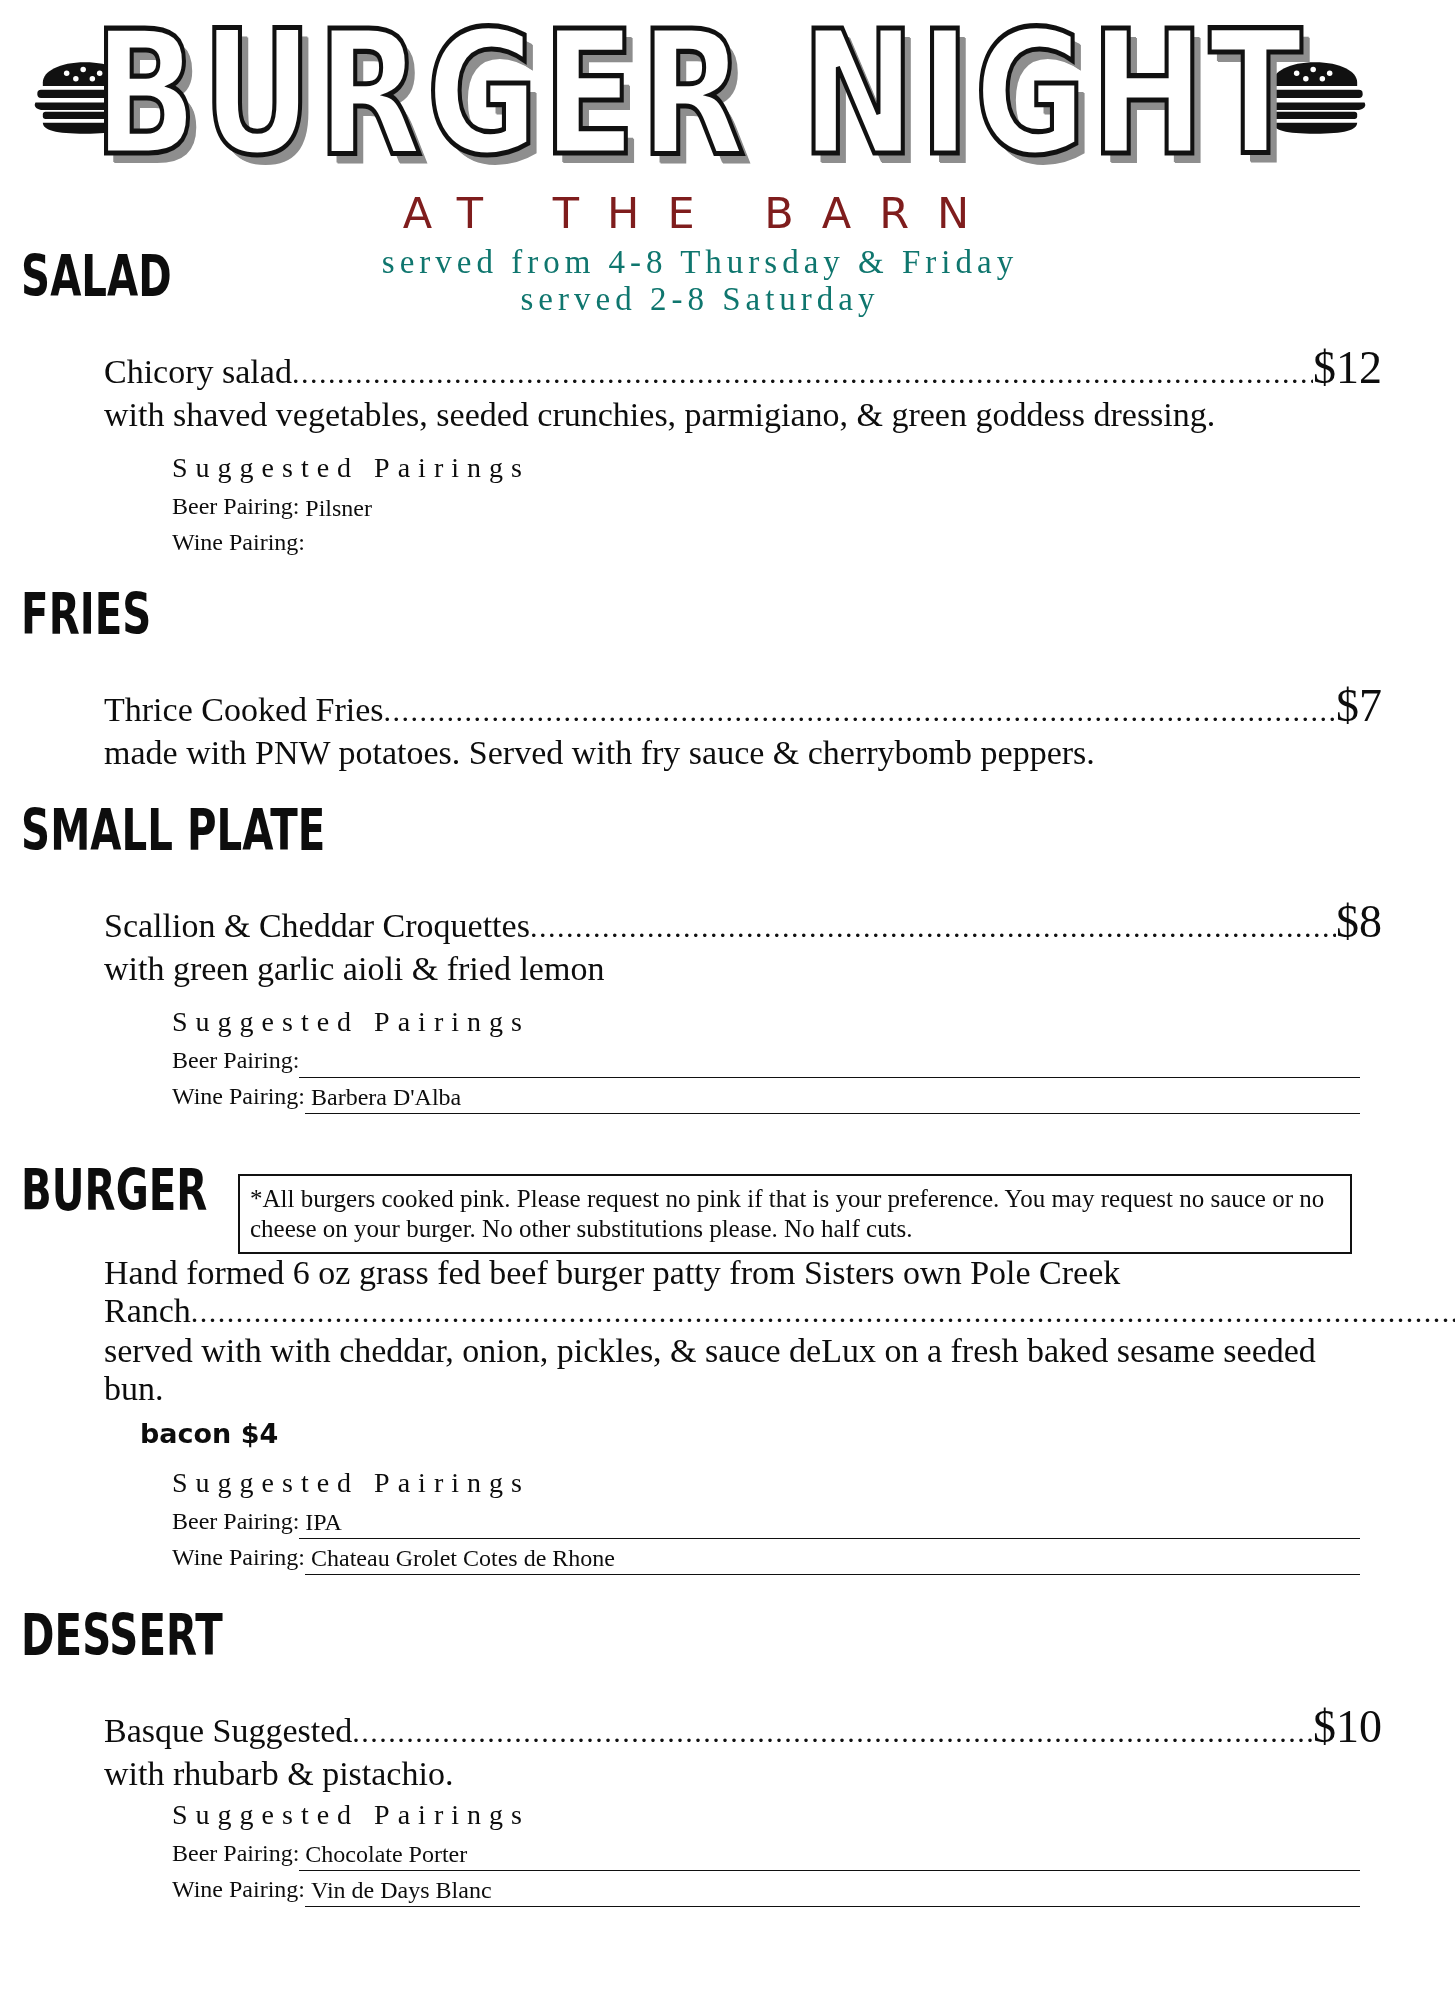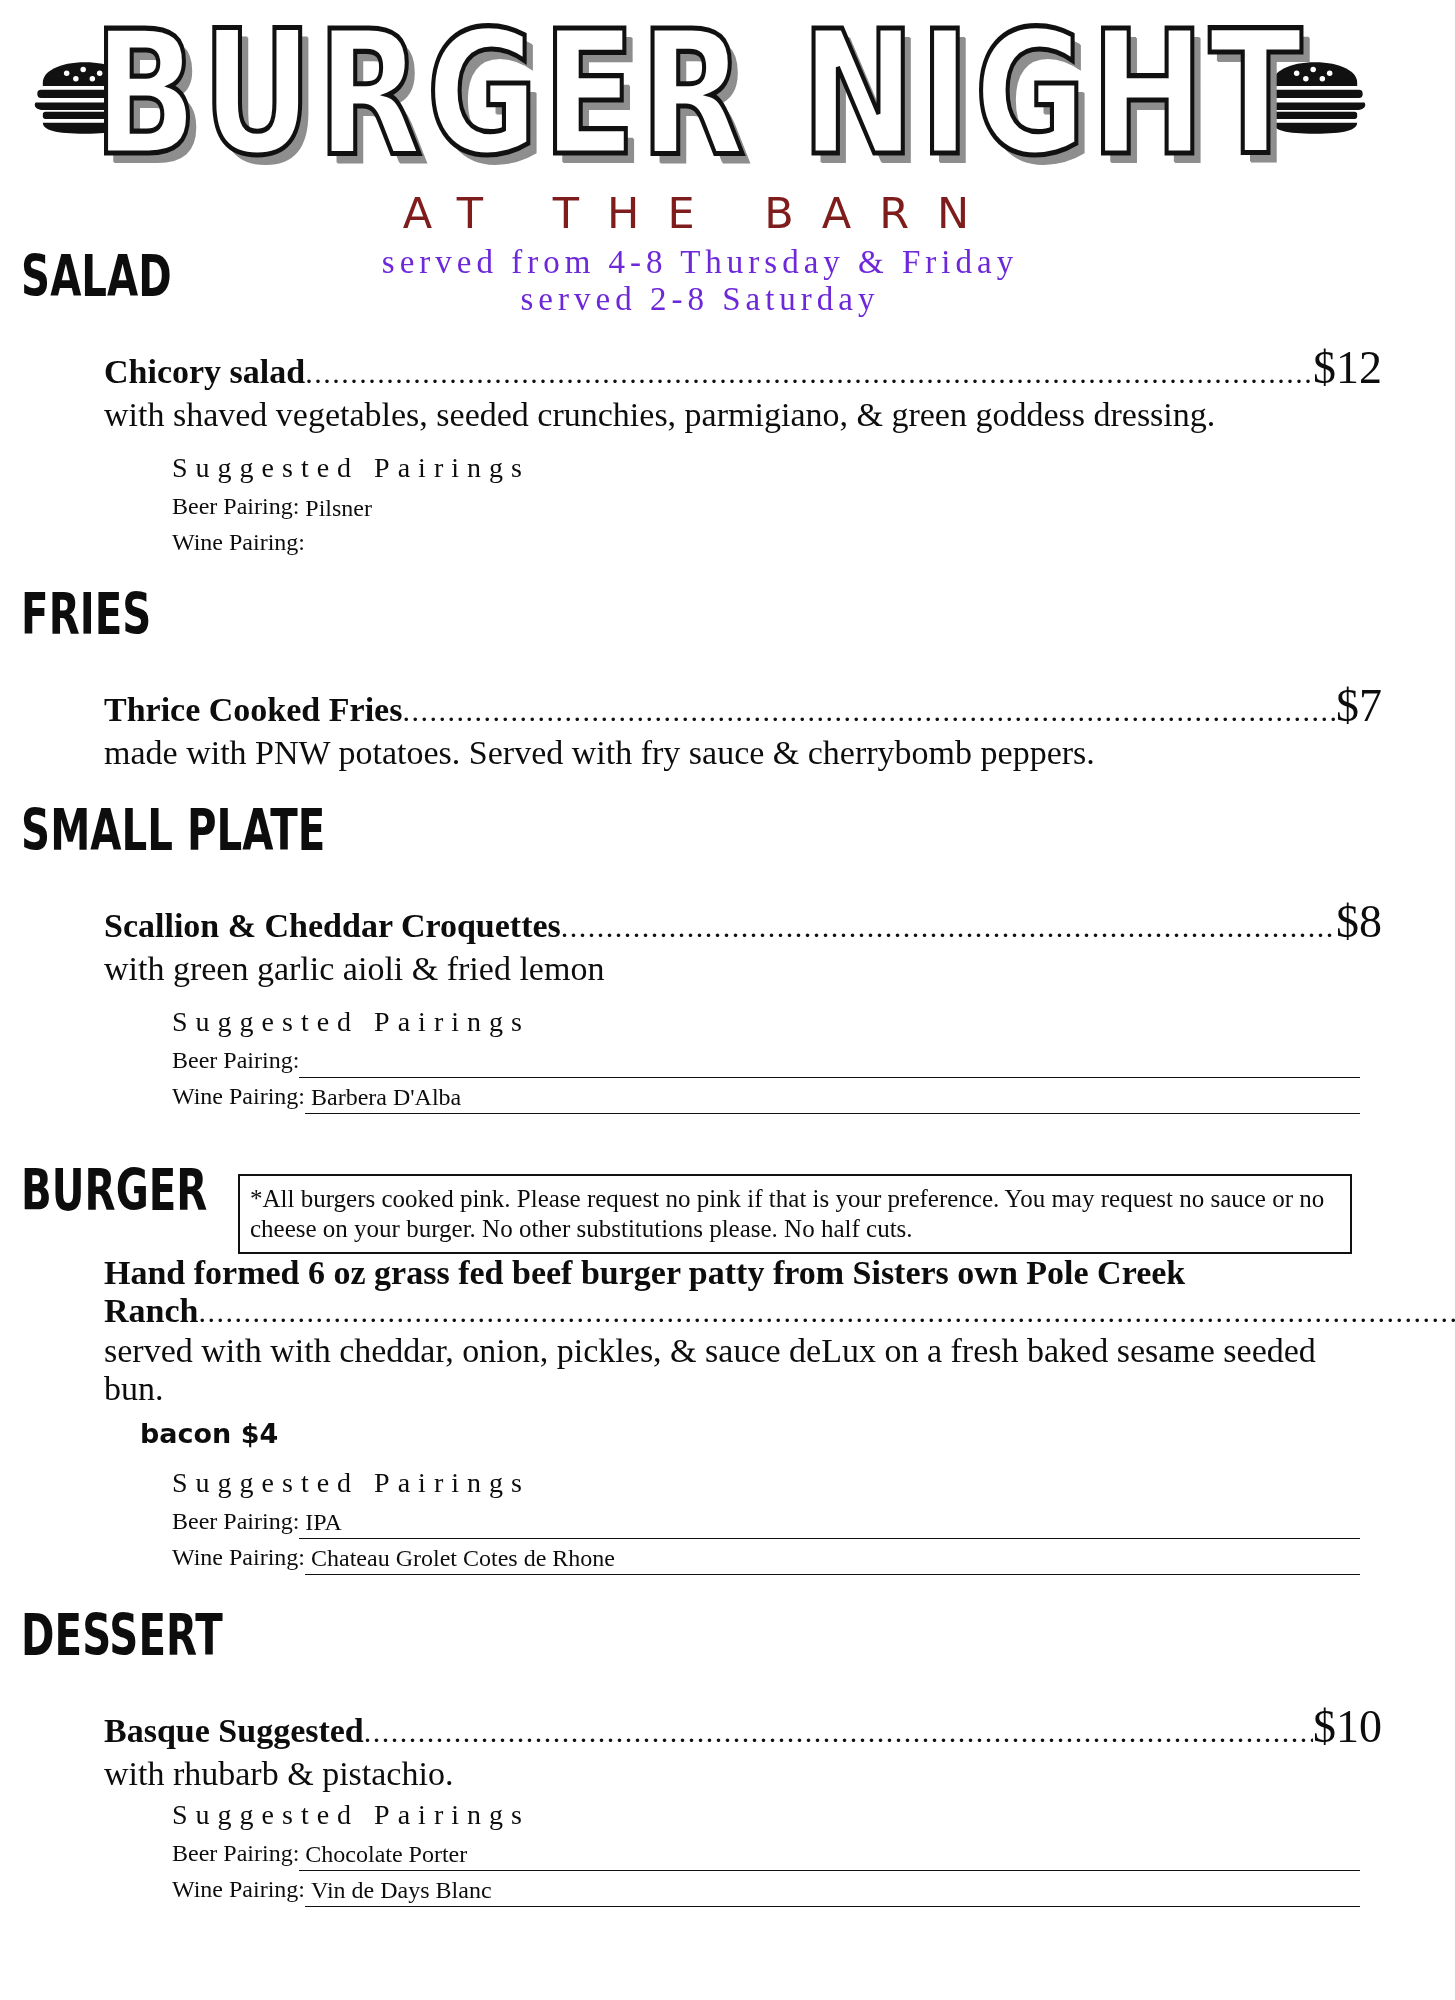--- a/index.html
+++ b/index.html
@@ -62,21 +62,21 @@
     letter-spacing: 28px;
     margin-top: 46px;
     color: #7f1d1d;
     white-space: nowrap;
   }
   .served-line {
     font-family: "Liberation Serif", serif;
     font-size: 33px;
     letter-spacing: 5px;
     margin-top: 6px;
-    color: #6d28d9;
+    color: #0f766e;
     white-space: nowrap;
   }
   .served-line.second { margin-top: 0px; }
 
   
   .section {
     position: relative;
     margin-top: 4px;
   }
   .section-head {
@@ -99,21 +99,21 @@
   .body-indent { padding-left: 104px; padding-right: 18px; }
 
   .item-line {
     display: flex;
     align-items: baseline;
     font-size: 34px;
     font-weight: bold;
     font-family: "Liberation Serif", serif;
     white-space: nowrap;
   }
-  .item-name { font-weight: bold; margin-top: 36px; }
+  .item-name { font-weight: normal; margin-top: 36px; }
   .dots {
     flex: 1 1 auto;
     overflow: hidden;
     white-space: nowrap;
     font-weight: normal;
     font-size: 30px;
     letter-spacing: 1.5px;
     margin: 0 0px 0 0px;
     line-height: 1;
     color: #111;

